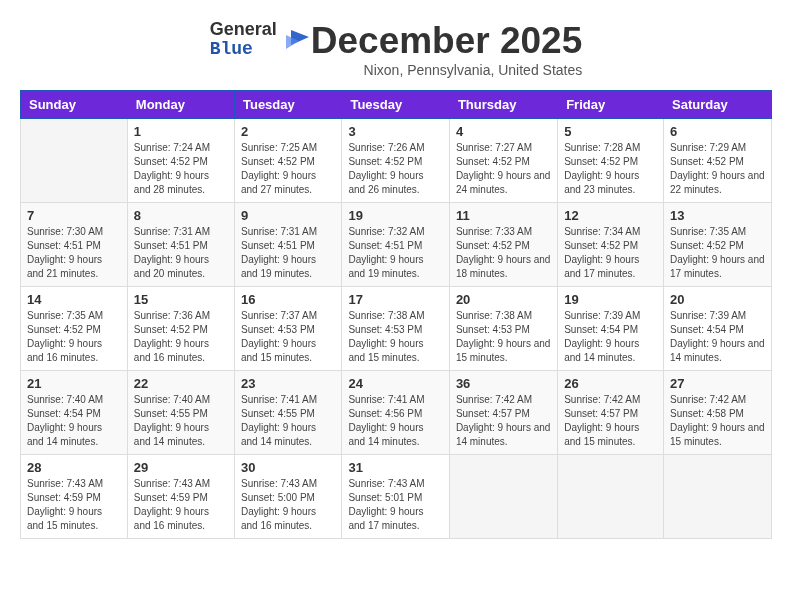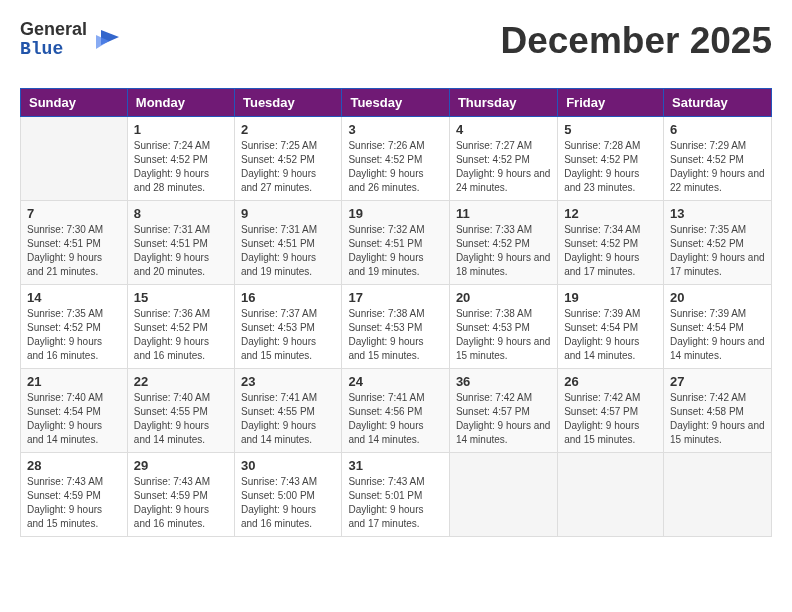--- a/index.html
+++ b/index.html
@@ -5,23 +5,23 @@
     * { box-sizing: border-box; margin: 0; padding: 0; }
     body {
       font-family: Arial, sans-serif;
       background: #fff;
       width: 792px;
       min-height: 612px;
       padding: 20px;
     }
     .header {
       display: flex;
-      justify-content: space-between;
+      justify-content: center;
       align-items: flex-start;
-      margin-bottom: 26px;
+      margin-bottom: 12px;
     }
     .logo {
       display: flex;
       align-items: center;
     }
     .logo-text {
       display: flex;
       flex-direction: column;
       line-height: 1.1;
     }
@@ -52,21 +52,21 @@
     .location {
       font-size: 14px;
       color: #555;
     }
     .calendar {
       width: 100%;
       border-collapse: collapse;
       border: 1px solid #ccc;
     }
     .calendar th {
-      background-color: #701a75;
+      background-color: #6d28d9;
       color: #fff;
       text-align: left;
       padding: 6px 8px;
       font-size: 13px;
       border: 1px solid #2255bb;
     }
     .calendar td {
       vertical-align: top;
       padding: 5px 6px;
       border: 1px solid #ddd;
@@ -103,20 +103,21 @@
       <span class="logo-general">General</span>
       <span class="logo-blue">Blue</span>
     </div>
     <svg class="logo-icon" viewBox="0 0 30 30">
       <polygon points="10,5 28,12 10,20" fill="#3366cc"></polygon>
       <polygon points="5,10 18,16 5,24" fill="#5588ee" opacity="0.7"></polygon>
     </svg>
   </div>
   <div class="title-block">
     <div class="month-title">December 2025</div>
+    <div class="location">Nixon, Pennsylvania, United States</div>
   </div>
 </div>
 
 <table class="calendar">
   <thead>
     <tr>
     <th>Sunday</th>
         <th>Monday</th>
         <th>Tuesday</th>
         <th>Tuesday</th>

